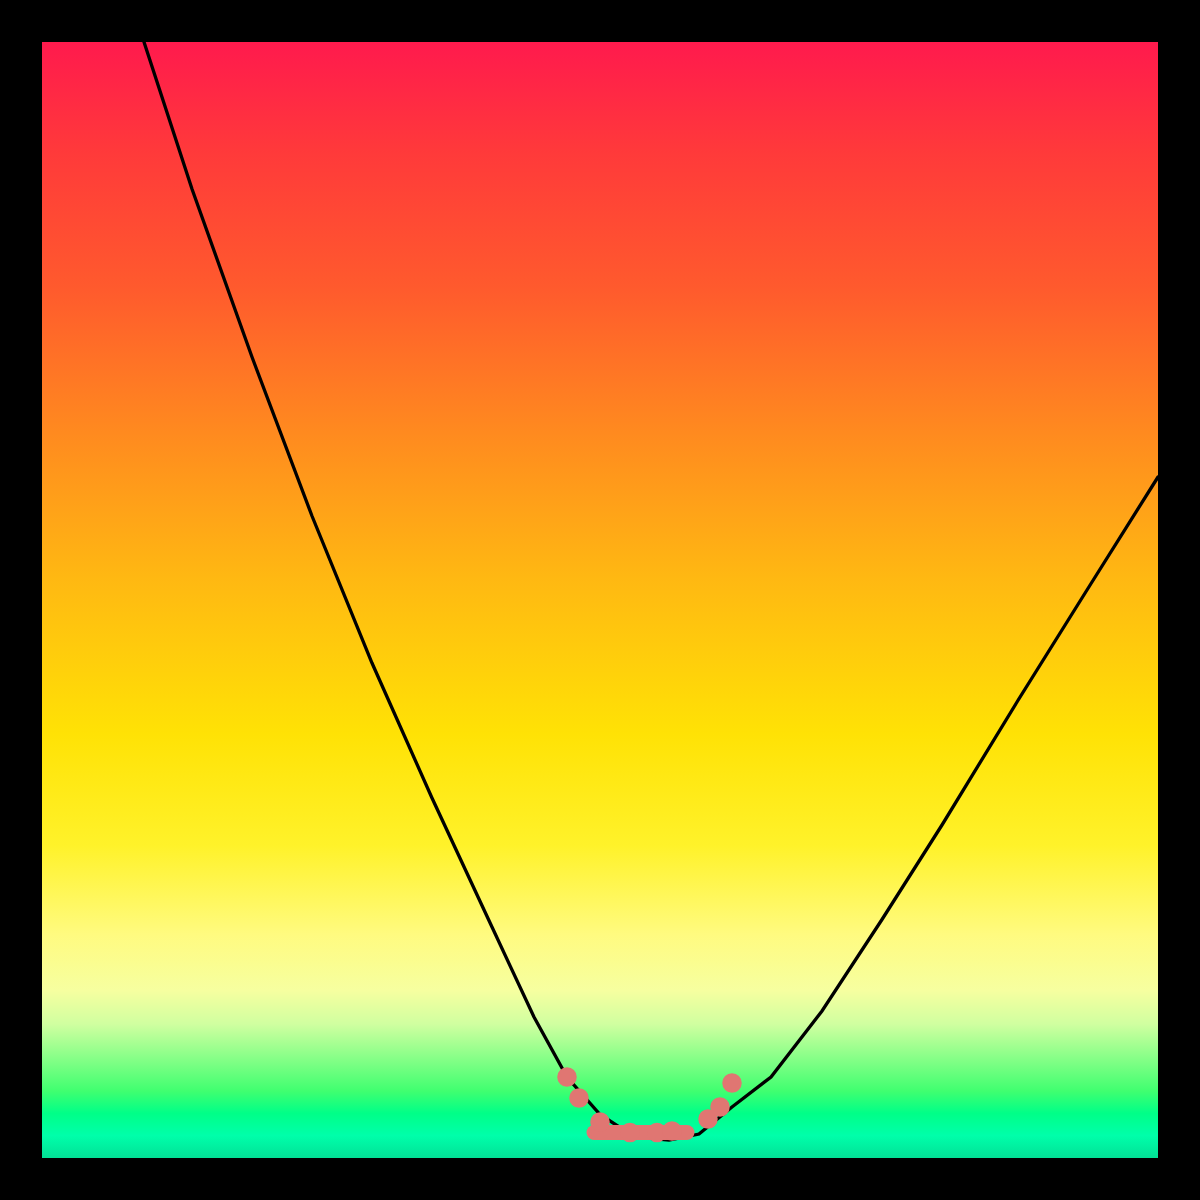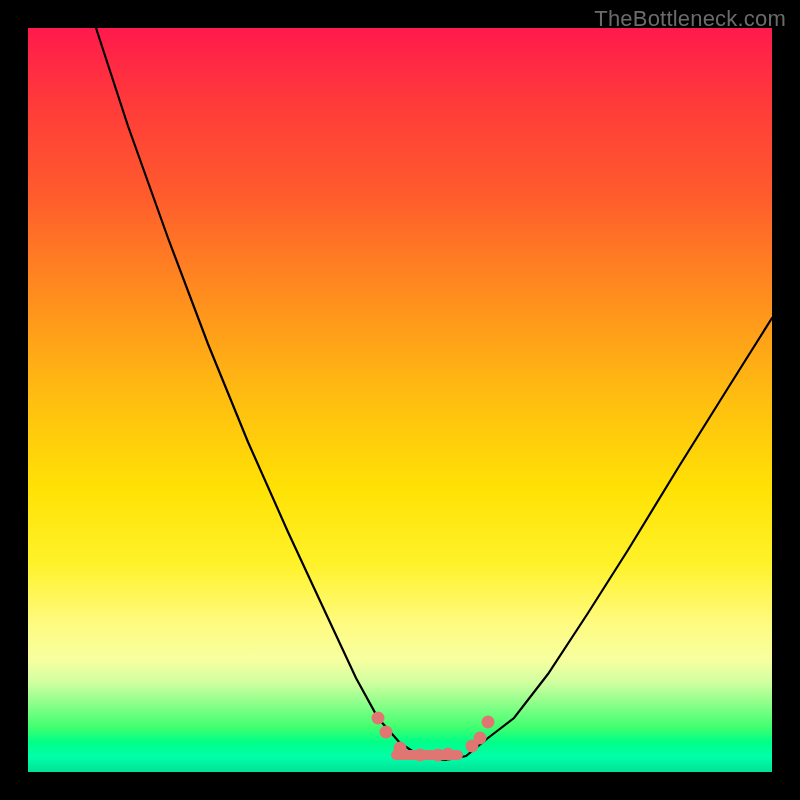--- a/index.html
+++ b/index.html
@@ -77,14 +77,13 @@
           <circle cx="372" cy="720" r="6.5" fill="#e07672" stroke="#c55a57" stroke-width="0"></circle>
           <circle cx="392" cy="727" r="6.5" fill="#e07672" stroke="#c55a57" stroke-width="0"></circle>
           <circle cx="410" cy="727" r="6.5" fill="#e07672" stroke="#c55a57" stroke-width="0"></circle>
           <circle cx="420" cy="726" r="6.5" fill="#e07672" stroke="#c55a57" stroke-width="0"></circle>
           <circle cx="444" cy="718" r="6.5" fill="#e07672" stroke="#c55a57" stroke-width="0"></circle>
           <circle cx="452" cy="710" r="6.5" fill="#e07672" stroke="#c55a57" stroke-width="0"></circle>
           <circle cx="460" cy="694" r="6.5" fill="#e07672" stroke="#c55a57" stroke-width="0"></circle>
         </g>
     </svg>
   </div>
-  <div class="watermark">TheBottleneck.com</div>
 </div>
 
 </body></html>

